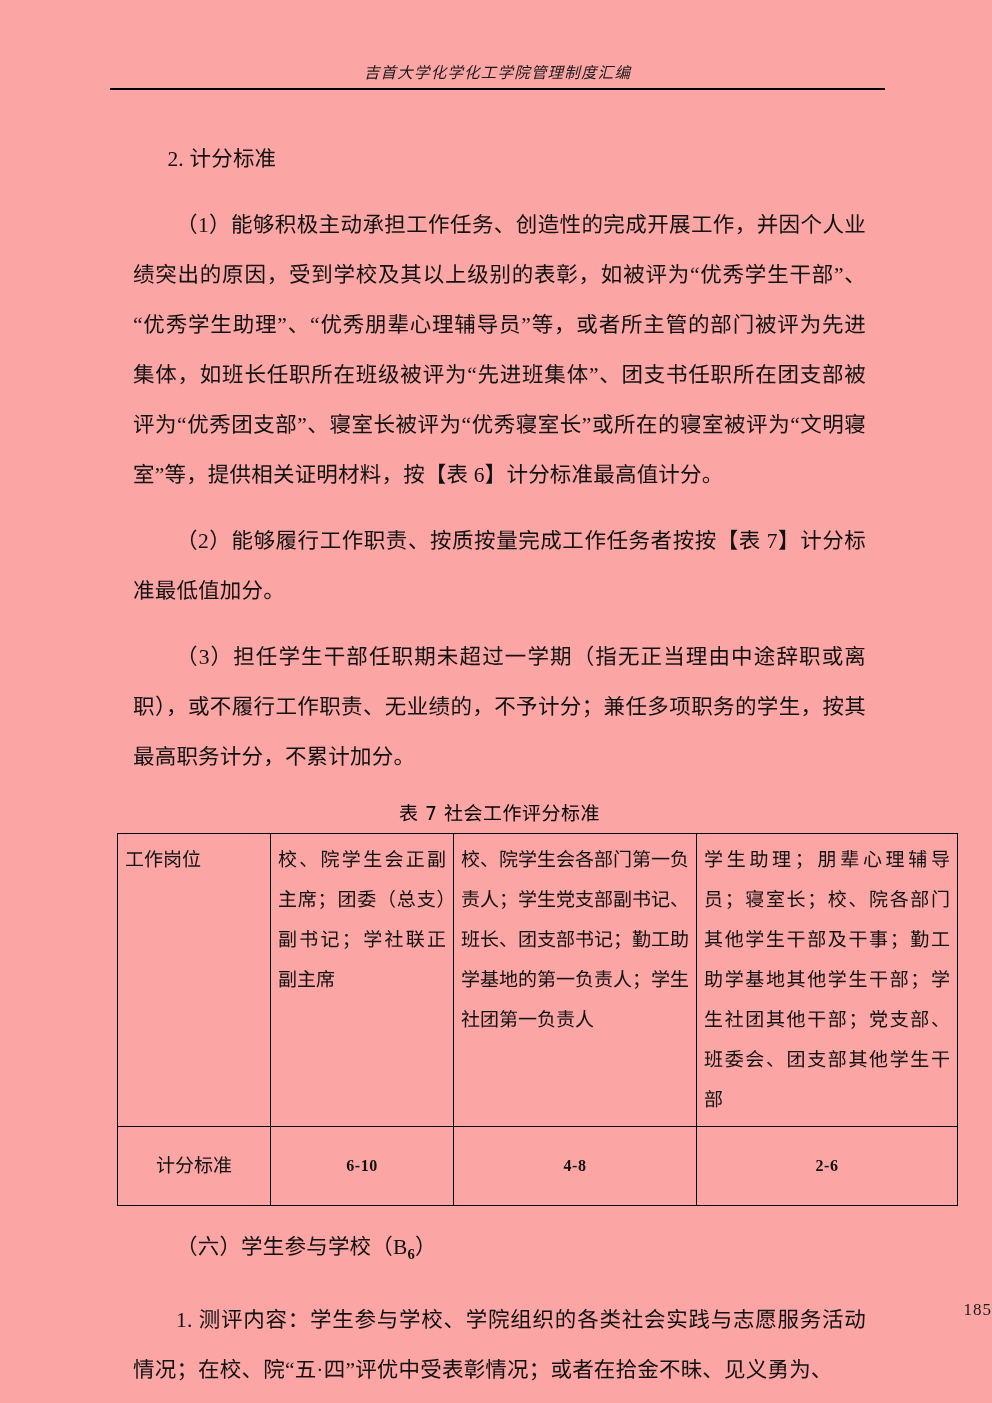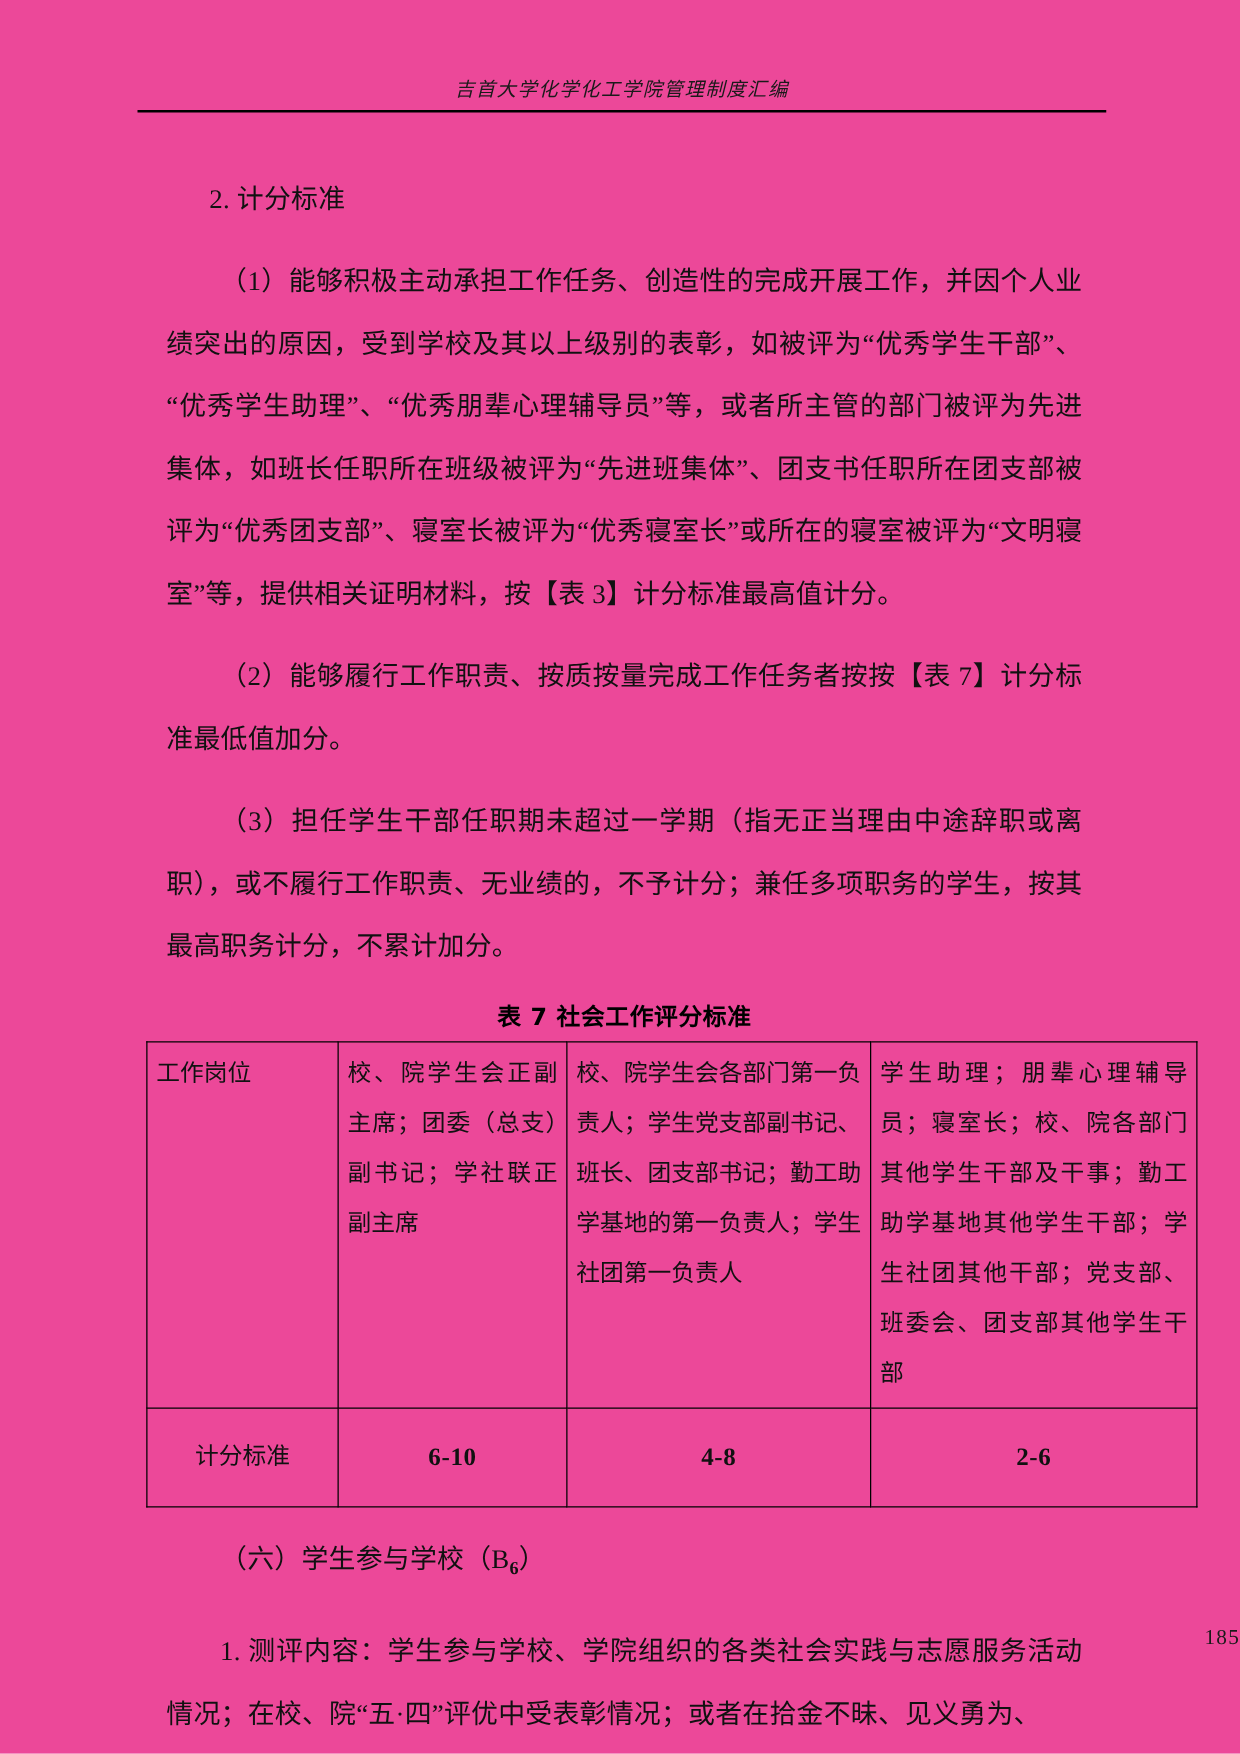--- a/index.html
+++ b/index.html
@@ -7,21 +7,21 @@
     margin: 0;
     padding: 0;
     background: #ffffff;
   }
 
   .page {
     position: relative;
     width: 992px;
     height: 1403px;
     margin: 0 auto;
-    background: #ec4899;
+    background: #fca5a5;
     overflow: hidden;
     font-family: "Liberation Serif", "DejaVu Serif", serif;
     color: #000000;
   }
 
   
   .header-zone {
     position: absolute;
     left: 110px;
     top: 64px;
@@ -78,21 +78,21 @@
     font-weight: bold;
   }
 
   .latin {
     font-family: "Liberation Serif", "DejaVu Serif", serif;
   }
 
   
   .table-caption {
     font-family: "DejaVu Sans", "Liberation Sans", sans-serif;
-    font-weight: bold;
+    font-weight: normal;
     font-size: 19px;
     text-align: center;
     letter-spacing: 0.5px;
     margin: 4px 0 8px 0;
     color: #000000;
   }
 
   table.score-table {
     border-collapse: collapse;
     width: 100%;
@@ -125,21 +125,21 @@
   tr.score-row td {
     vertical-align: middle;
     text-align: center;
     line-height: 1.4;
     height: 58px;
     padding: 10px 7px;
   }
 
   tr.score-row td.score-value {
     font-weight: bold;
-    font-size: 20px;
+    font-size: 16px;
     letter-spacing: 0.5px;
   }
 
   
   .page-number {
     position: absolute;
     left: 0;
     right: 0;
     top: 1300px;
     text-align: right;
@@ -155,21 +155,21 @@
 
   <div class="header-zone">
     <div class="header-title">吉首大学化学化工学院管理制度汇编</div>
     <div class="header-rule"></div>
   </div>
 
   <div class="body-zone">
 
     <p class="para heading-num">2. 计分标准</p>
 
-    <p class="para indent">（1）能够积极主动承担工作任务、创造性的完成开展工作，并因个人业绩突出的原因，受到学校及其以上级别的表彰，如被评为“优秀学生干部”、“优秀学生助理”、“优秀朋辈心理辅导员”等，或者所主管的部门被评为先进集体，如班长任职所在班级被评为“先进班集体”、团支书任职所在团支部被评为“优秀团支部”、寝室长被评为“优秀寝室长”或所在的寝室被评为“文明寝室”等，提供相关证明材料，按【表 3】计分标准最高值计分。</p>
+    <p class="para indent">（1）能够积极主动承担工作任务、创造性的完成开展工作，并因个人业绩突出的原因，受到学校及其以上级别的表彰，如被评为“优秀学生干部”、“优秀学生助理”、“优秀朋辈心理辅导员”等，或者所主管的部门被评为先进集体，如班长任职所在班级被评为“先进班集体”、团支书任职所在团支部被评为“优秀团支部”、寝室长被评为“优秀寝室长”或所在的寝室被评为“文明寝室”等，提供相关证明材料，按【表 6】计分标准最高值计分。</p>
 
     <p class="para indent">（2）能够履行工作职责、按质按量完成工作任务者按按【表 7】计分标准最低值加分。</p>
 
     <p class="para indent">（3）担任学生干部任职期未超过一学期（指无正当理由中途辞职或离职），或不履行工作职责、无业绩的，不予计分；兼任多项职务的学生，按其最高职务计分，不累计加分。</p>
 
     <div>
       <div class="table-caption">表 7 社会工作评分标准</div>
 
       <table class="score-table">
         <tbody>

